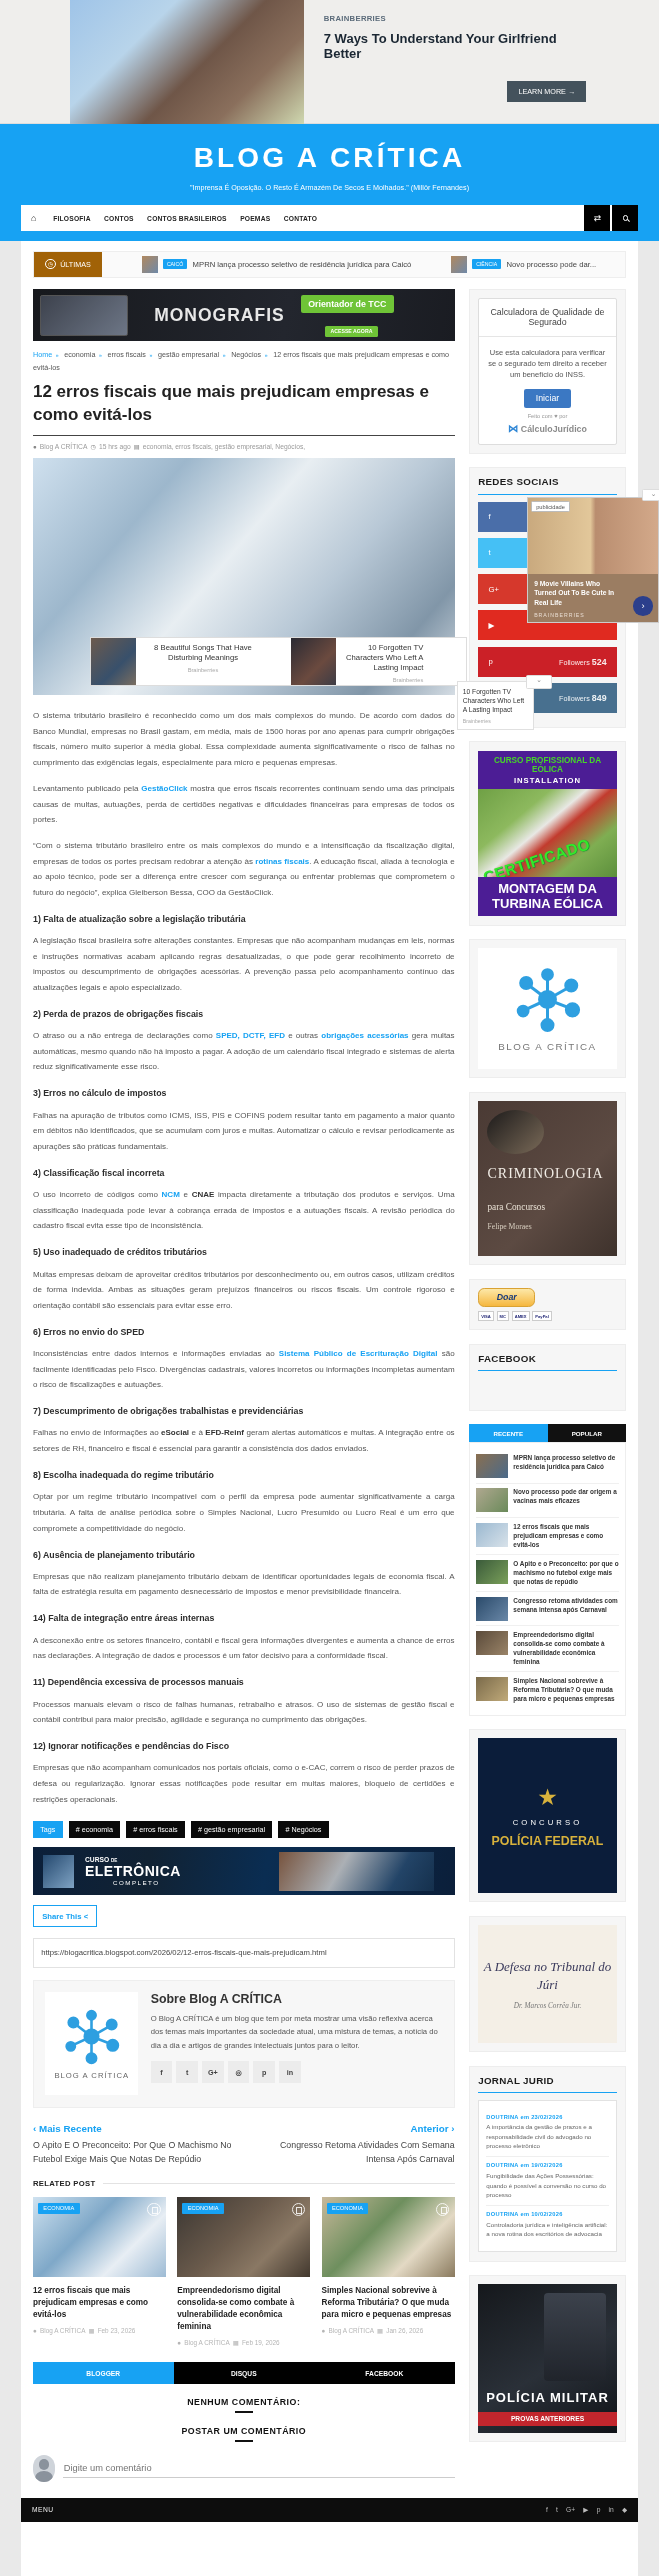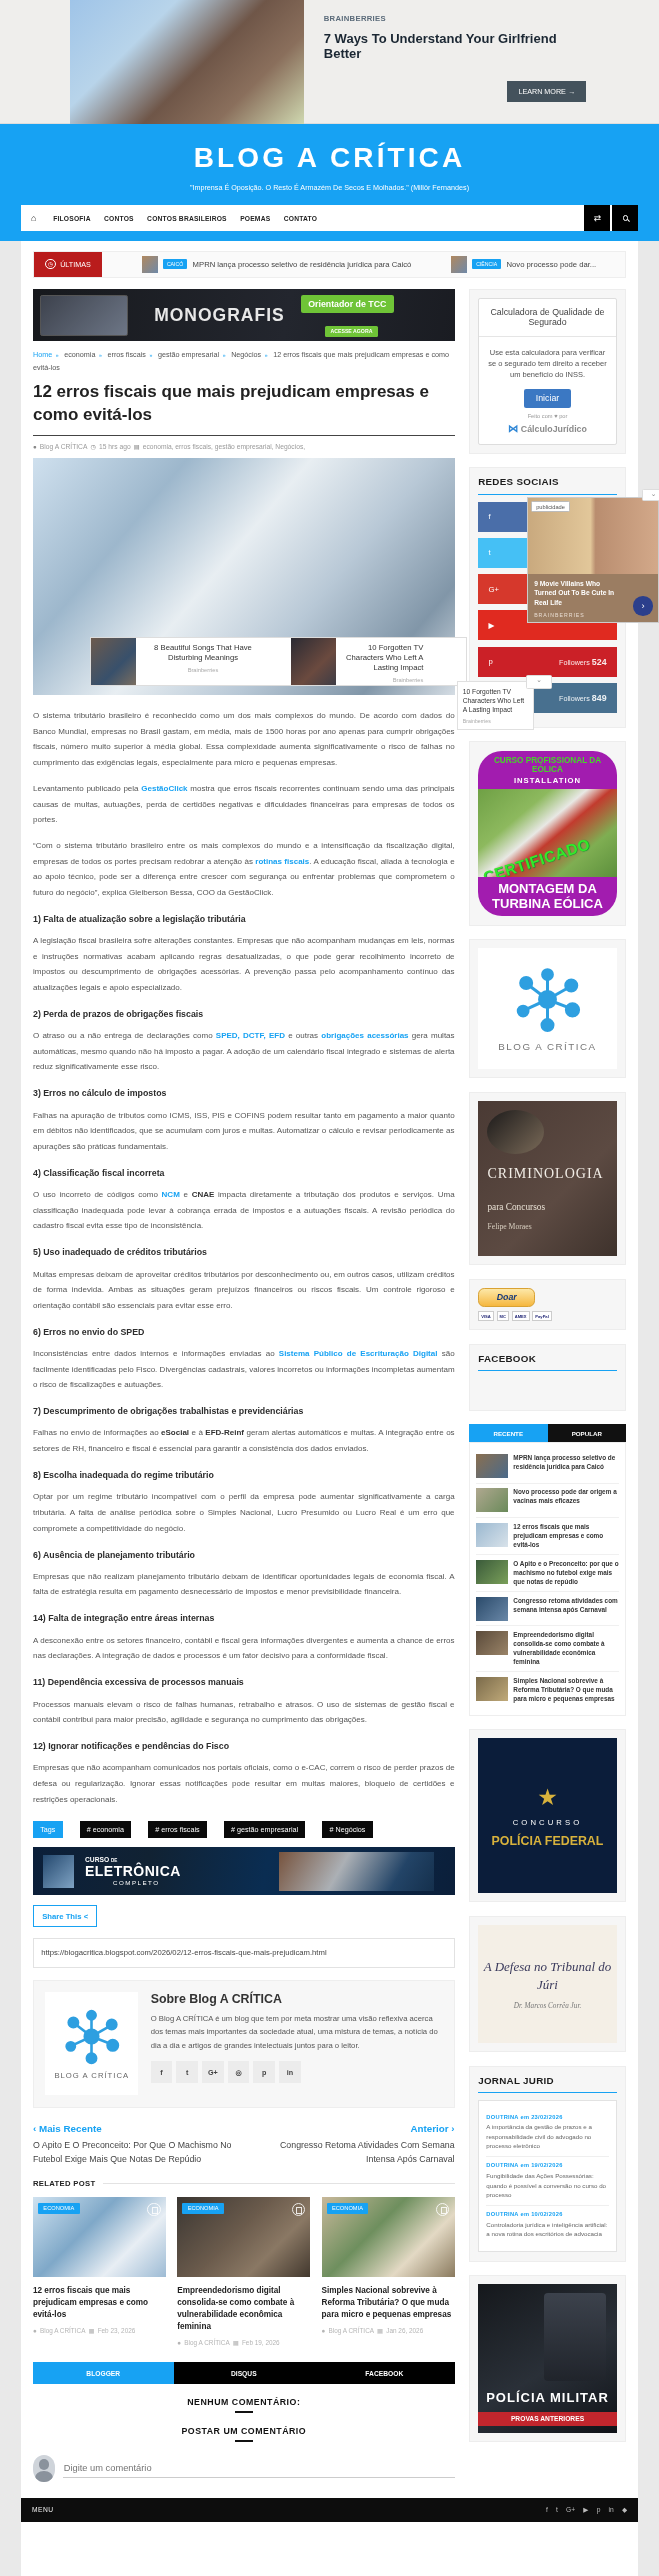--- a/index.html
+++ b/index.html
@@ -25,21 +25,21 @@
   .nav-spacer { flex:1; }
   .nav-btn { width:26px; height:26px; background:#000; color:#fff; display:flex; align-items:center; justify-content:center; font-size:8.8px; margin-left:2.1px; }
   .mag { width:5.7px; height:5.7px; border:1px solid #fff; border-radius:50%; position:relative; }
   .mag:after { content:""; position:absolute; width:3.1px; height:1px; background:#fff; transform:rotate(45deg); right:-2.6px; bottom:-1px; }
 
   
   .page { margin:0 20.6px; background:#fff; padding:9.3px 12.4px 15.5px; }
 
   
   .ticker { background:#fafafa; border:0.5px solid #eee; height:27px; display:flex; align-items:center; overflow:hidden; white-space:nowrap; }
-  .ticker-label { background:#b91c1c; color:#fff; height:27px; display:flex; align-items:center; padding:0 11.3px; font-size:7.2px; gap:4.6px; flex:none; }
+  .ticker-label { background:#a16207; color:#fff; height:27px; display:flex; align-items:center; padding:0 11.3px; font-size:7.2px; gap:4.6px; flex:none; }
   .ticker-dot { width:10.3px; height:10.3px; border:1px solid #fff; border-radius:50%; display:flex; align-items:center; justify-content:center; font-size:5.7px; }
   .ticker-item { display:inline-flex; align-items:center; gap:5.2px; margin-left:40px; }
   .ticker-thumb { width:15.5px; height:17.5px; background:linear-gradient(135deg,#b0885f,#6f89a8); flex:none; }
   .chip-cat { background:#17a2f3; color:#fff; font-size:5.2px; padding:2.1px 4.1px; border-radius:1px; }
   .ticker-txt { font-size:7.7px; color:#444; }
 
   .columns { display:flex; margin-top:11.3px; }
   .main { width:422px; }
   .sidebar { width:175px; margin-left:14.4px; }
 
@@ -70,21 +70,21 @@
   .hero-ad2-thumb { width:45px; height:48px; background:linear-gradient(135deg,#2b2b33,#6b4a3f 60%,#3c3c46); flex:none; margin-left:20.6px; }
   .hero-ad2-body { width:93px; text-align:right; padding:5.2px 5.2px; }
 
   
   .article p { font-size:8px; color:#555; line-height:1.95; margin-bottom:10.3px; text-align:justify; }
   .article h3 { font-size:8.8px; color:#2d2d2d; margin:13.4px 0 9.3px; }
   .lnk { color:#17a2f3; font-weight:bold; }
   .bld { color:#333; font-weight:bold; }
 
   
-  .tags { display:flex; gap:17px; margin:13.4px 0 9.3px; }
+  .tags { display:flex; gap:6px; margin:13.4px 0 9.3px; }
   .tag-first { background:#17a2f3; color:#fff; font-size:7.2px; padding:4.1px 7.2px; }
   .tag { background:#0a0a0a; color:#fff; font-size:7.2px; padding:4.1px 7.2px; }
 
   
   .banner-ele { height:48px; background:linear-gradient(100deg,#0b1f3a,#123,#0a2d52 55%,#0b1f3a); position:relative; display:flex; align-items:center; margin-bottom:10.3px; overflow:hidden; }
   .ele-txt { margin-left:52px; color:#fff; }
   .ele-l1 { font-size:6.7px; font-weight:bold; }
   .ele-l1 small { font-size:4.6px; }
   .ele-l2 { font-size:14px; font-weight:900; letter-spacing:0.5px; }
   .ele-l3 { font-size:6.2px; letter-spacing:1.5px; margin-left:28px; }
@@ -158,21 +158,21 @@
   .pub-cap { background:#9b7d62; color:#fff; padding:5.2px 6.2px 4.1px; position:relative; }
   .pub-cap .t { font-weight:bold; font-size:6.7px; line-height:1.35; width:82px; }
   .pub-cap .b { font-size:5.2px; letter-spacing:1px; color:#e9ddd2; margin-top:5.2px; }
   .pub-next { position:absolute; right:5.2px; bottom:6.2px; width:19.6px; height:19.6px; border-radius:50%; background:#2b3f8c; color:#fff; display:flex; align-items:center; justify-content:center; font-size:9.3px; }
   .pub-close { position:absolute; right:-7.2px; top:-9.3px; width:23px; height:12.4px; background:#fff; border:0.5px solid #ddd; border-radius:1.5px; color:#888; text-align:center; font-size:6.7px; z-index:7; }
   .mini-ad { position:absolute; left:-13.4px; bottom:-3.1px; width:77px; background:#fff; border:0.5px solid #e0e0e0; padding:5.2px; z-index:6; }
   .mini-ad .t { font-size:6.7px; color:#333; line-height:1.35; }
   .mini-ad .b { font-size:5.2px; color:#aaa; margin-top:4.1px; }
   .mini-close { position:absolute; right:-19.6px; top:-6.2px; width:26px; height:13.4px; background:#fff; border:0.5px solid #ddd; border-radius:1.5px; color:#888; text-align:center; font-size:6.7px; }
 
-  .ad-eolica { background:#a21caf;border-radius:24px; }
+  .ad-eolica { background:#4c1d95; }
   .eol-top { text-align:center; padding:5.2px 2.1px 4.1px; }
   .eol-l1 { color:#46d42a; font-weight:bold; font-size:8.2px; }
   .eol-l2 { color:#fff; font-weight:bold; font-size:7.7px; letter-spacing:1px; margin-top:2.1px; }
   .eol-img { height:88px; background:linear-gradient(140deg,#6fa045 0%,#8db95e 30%,#e8e8e4 45%,#c23b2e 55%,#7fae52 75%,#5c8f3c 100%); position:relative; overflow:hidden; }
   .eol-cert { position:absolute; left:3.1px; bottom:7.2px; color:#35e82a; font-weight:900; font-size:15.5px; transform:rotate(-18deg); letter-spacing:0.5px; text-shadow:0.5px 0.5px 1px #083; }
   .eol-bot { color:#fff; font-weight:bold; font-size:13px; text-align:center; padding:4.1px 1px 5.2px; }
 
   .logo-widget { background:#fff; padding:17.5px 5.2px; display:flex; flex-direction:column; align-items:center; gap:8.2px; }
   .logo-word { color:#777; font-size:9.8px; letter-spacing:1.5px; }
 

